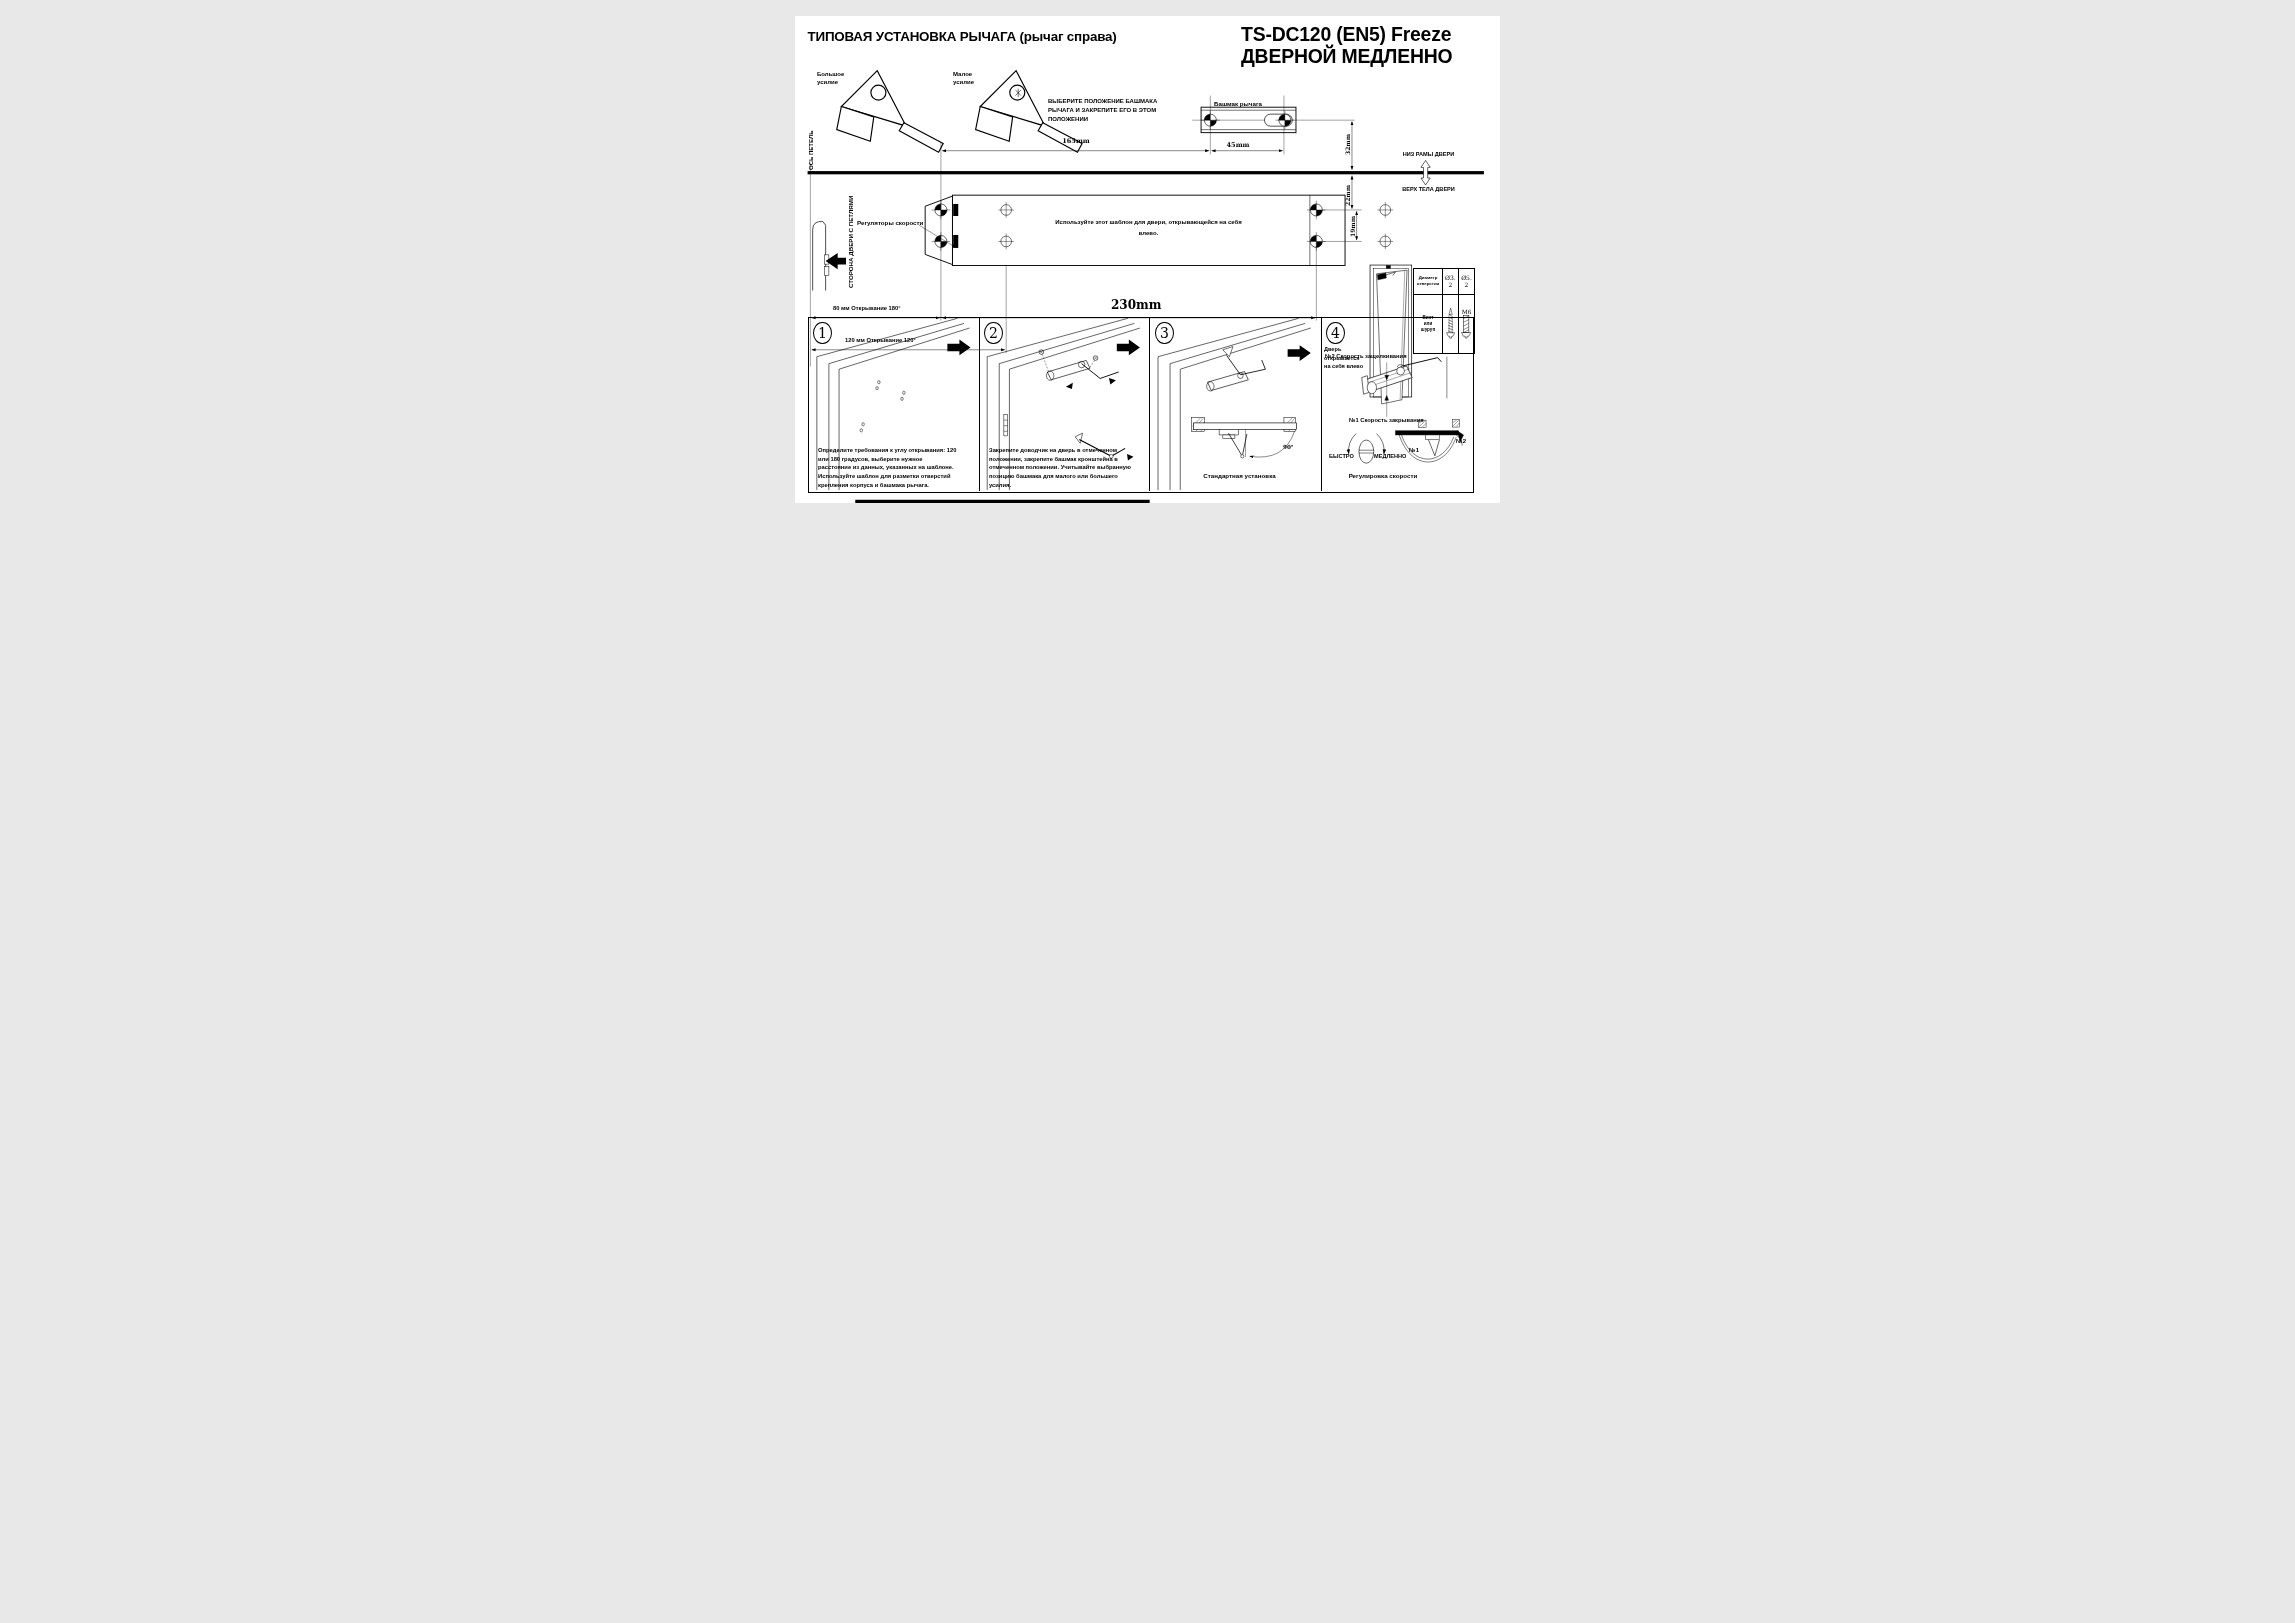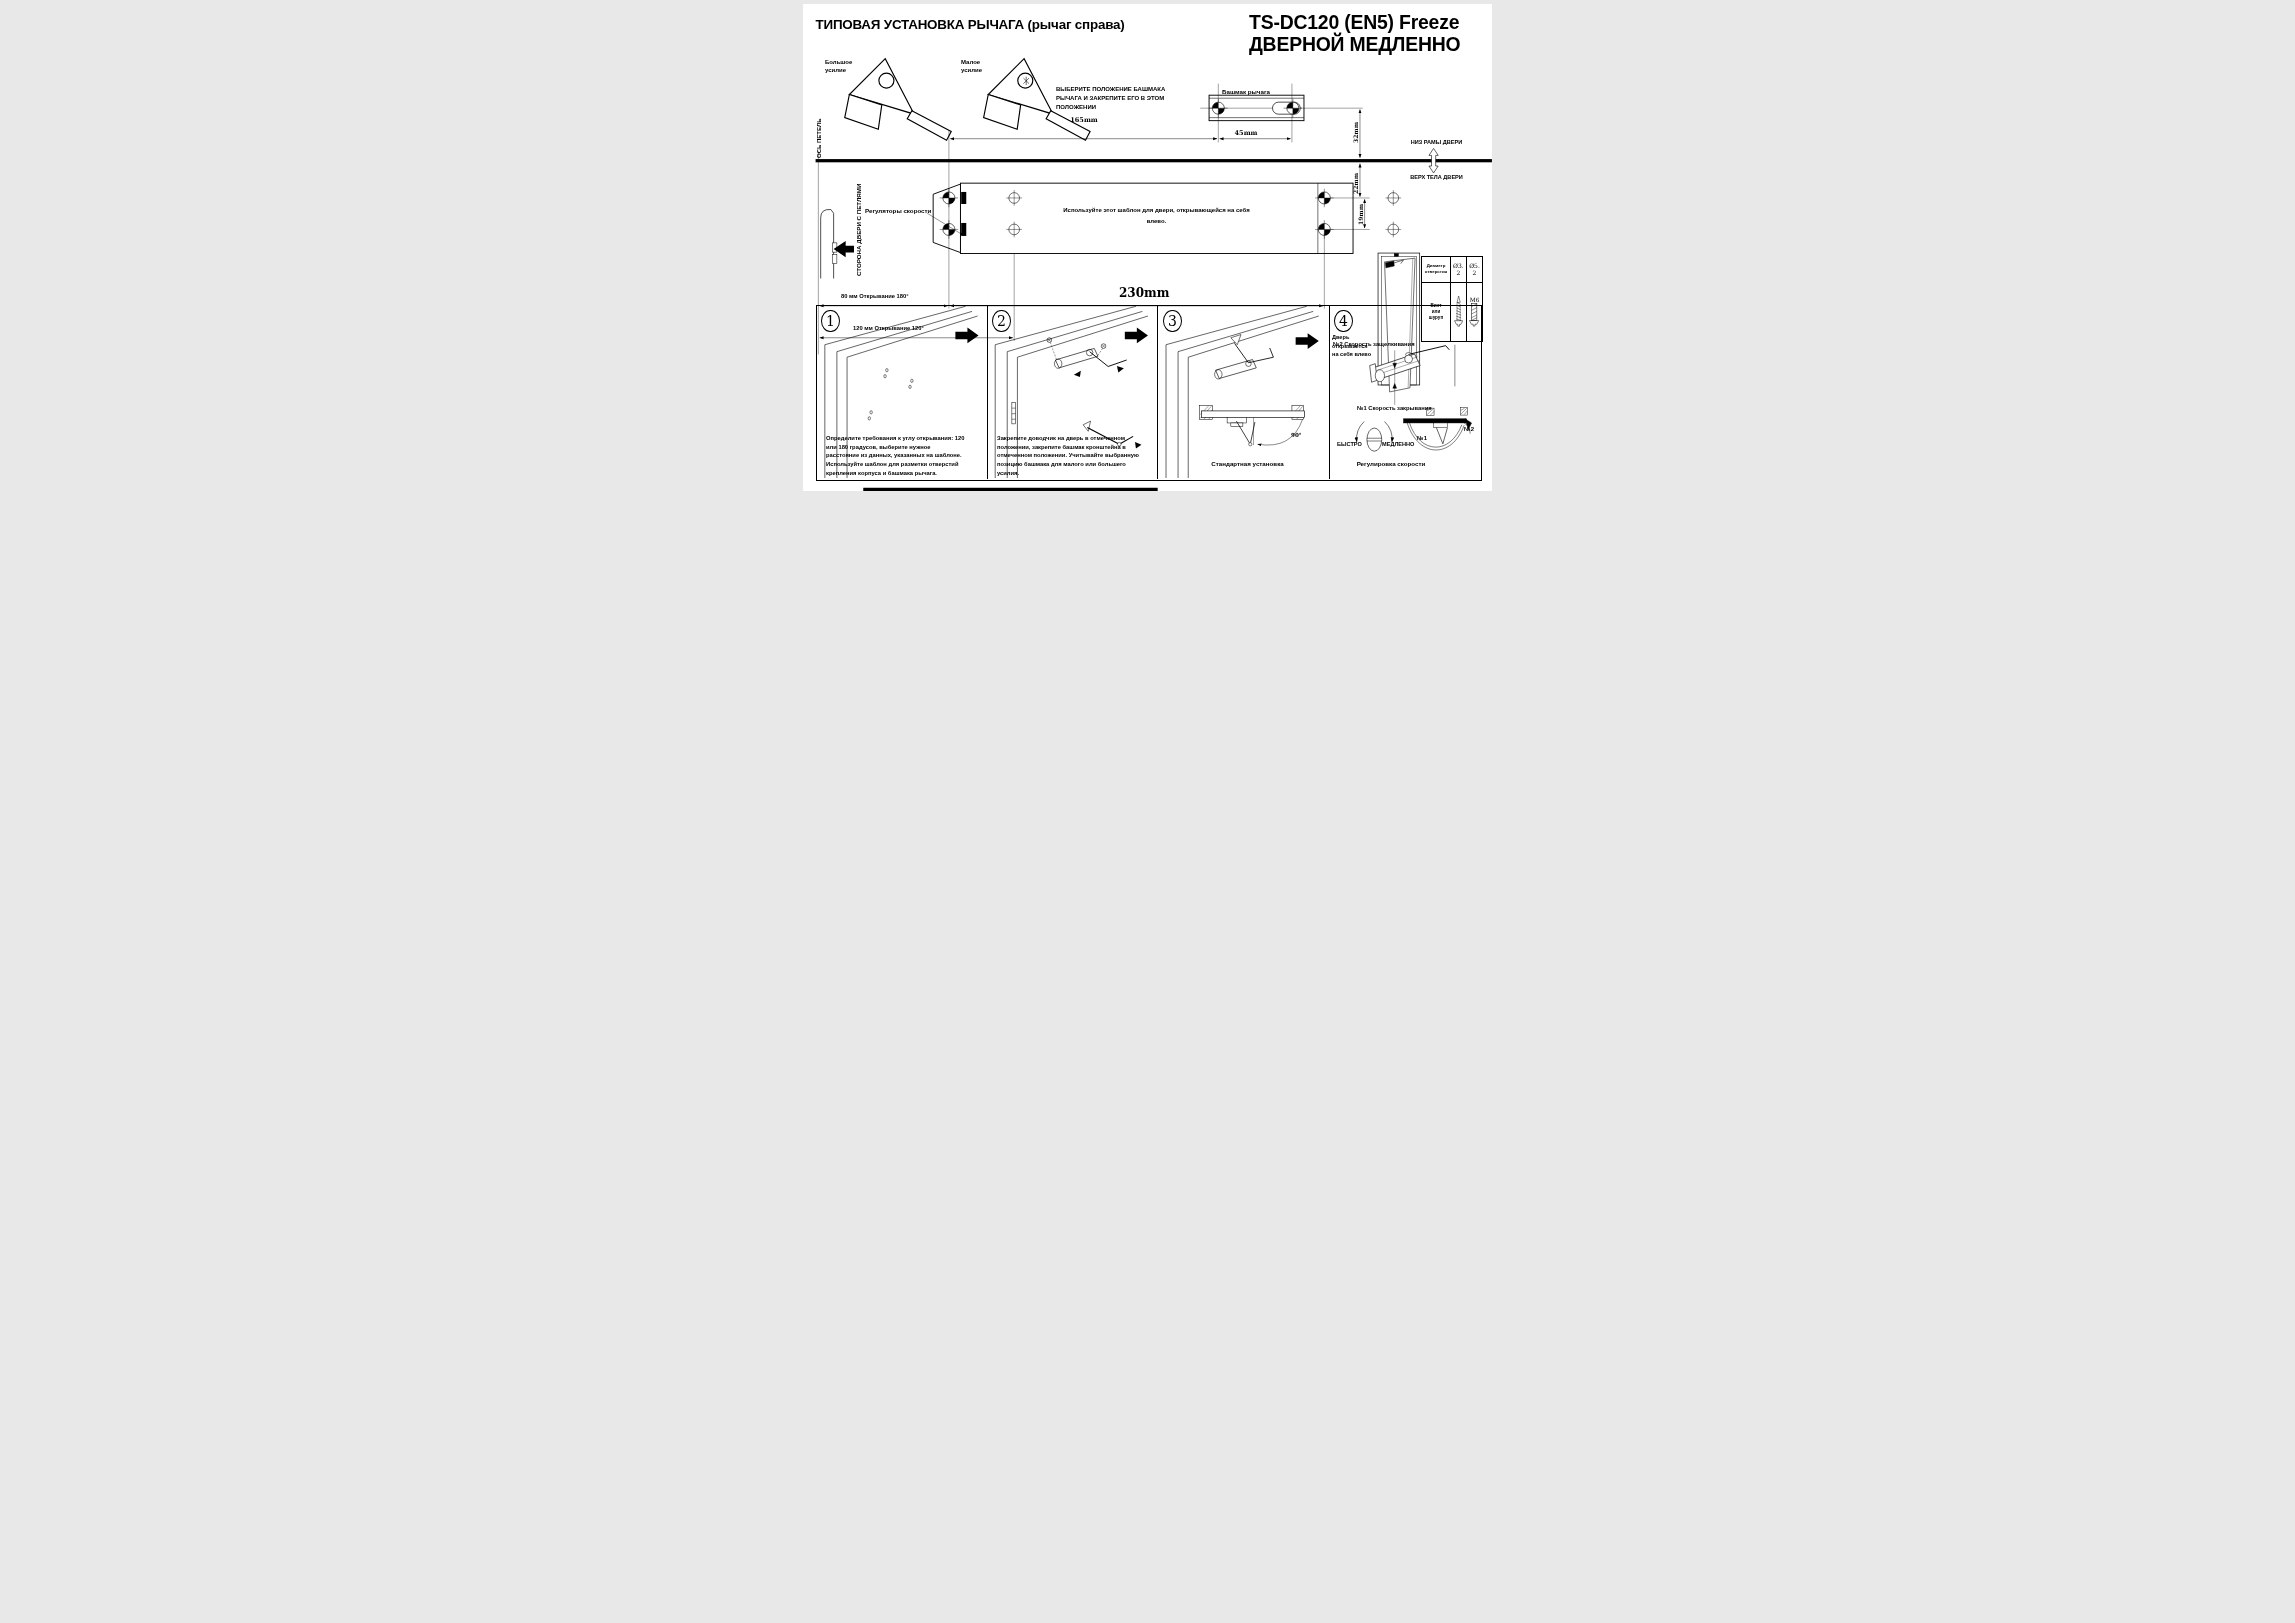--- a/index.html
+++ b/index.html
@@ -1,17 +1,17 @@
 <!DOCTYPE html>
 <html style="font-size:7.4px"><head>
 <meta charset="utf-8">
 <style>
   html,body{margin:0;padding:0;background:#e8e8e8;}
   #page{position:relative;width:689px;height:487px;background:#ffffff;
-        font-family:"Liberation Sans",sans-serif;color:#000;overflow:hidden;margin:4px auto;}
+        font-family:"Liberation Sans",sans-serif;color:#000;overflow:hidden;margin:16px auto;padding-left:16px;}
   .lbl{position:absolute;font-weight:bold;white-space:pre-line;line-height:1.32;color:#000;}
   .ctr{text-align:center;}
   .rot{transform:rotate(-90deg);transform-origin:0 0;white-space:nowrap;}
   .dim{font-weight:bold;font-family:"DejaVu Serif",serif;}
   .ser{font-family:"DejaVu Serif",serif;font-weight:normal;}
   svg{position:absolute;left:0;top:0;}
   .panelnum{position:absolute;width:16.7px;height:20.4px;border:1px solid #000;border-radius:50%;
             display:flex;align-items:center;justify-content:center;
             font-family:"DejaVu Serif",serif;font-size:14px;}
   .spec{position:absolute;left:618px;top:252px;width:60px;height:84px;background:#fff;
@@ -259,21 +259,21 @@
 усилие</div>
   <div class="lbl" style="left:158px;top:55px;font-size:6px;">Малое
 усилие</div>
 
   <div class="lbl" style="left:253px;top:81px;font-size:6px;line-height:1.5;">ВЫБЕРИТЕ ПОЛОЖЕНИЕ БАШМАКА
 РЫЧАГА И ЗАКРЕПИТЕ ЕГО В ЭТОМ
 ПОЛОЖЕНИИ</div>
 
   <div class="lbl" style="left:419px;top:84px;font-size:6.2px;">Башмак рычага</div>
 
-  <div class="lbl dim ctr" style="left:259px;top:112px;width:44px;font-size:6.5px;">165mm</div>
+  <div class="lbl dim ctr" style="left:259px;top:121px;width:44px;font-size:6.5px;">165mm</div>
   <div class="lbl dim ctr" style="left:429px;top:125px;width:28px;font-size:6.5px;text-align:center;">45mm</div>
   <div class="lbl dim rot" style="left:549px;top:139px;font-size:6px;">32mm</div>
   <div class="lbl dim rot" style="left:549px;top:190px;font-size:6px;">22mm</div>
   <div class="lbl dim rot" style="left:554px;top:221px;font-size:6px;">19mm</div>
   <div class="lbl dim ctr" style="left:316px;top:282px;width:44px;font-size:12px;">230mm</div>
 
   <div class="lbl ctr" style="left:596px;top:135px;width:75px;font-size:5.6px;">НИЗ РАМЫ ДВЕРИ</div>
   <div class="lbl ctr" style="left:596px;top:170px;width:75px;font-size:5.6px;">ВЕРХ ТЕЛА ДВЕРИ</div>
 
   <div class="lbl rot" style="left:13px;top:154px;font-size:6px;">ОСЬ ПЕТЕЛЬ</div>

